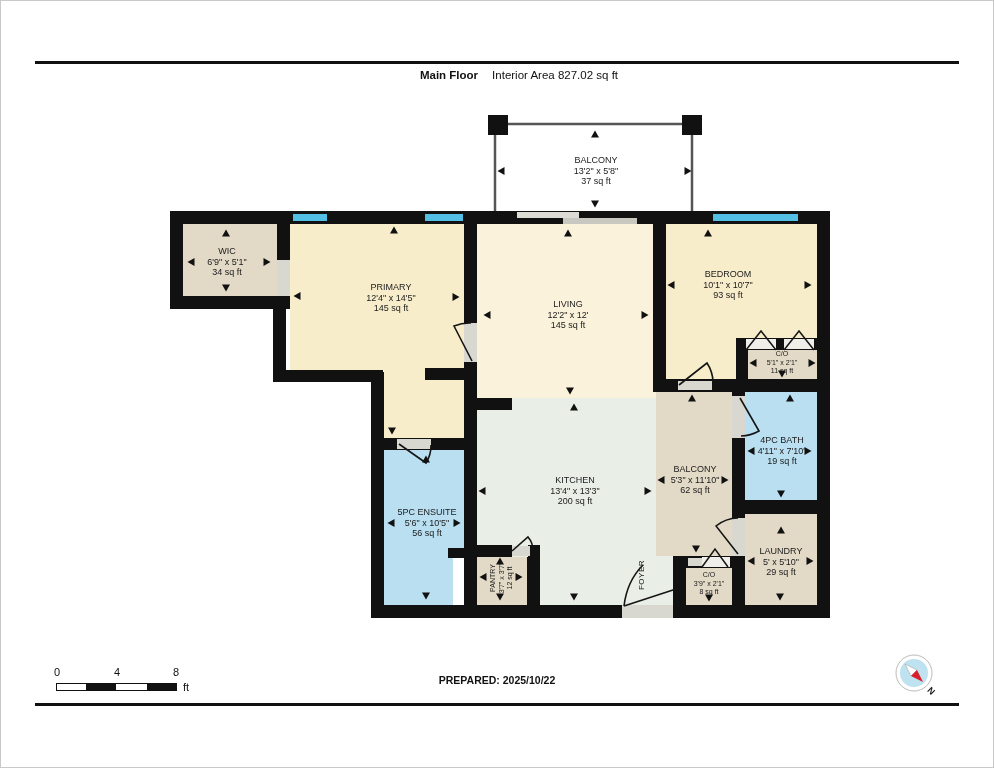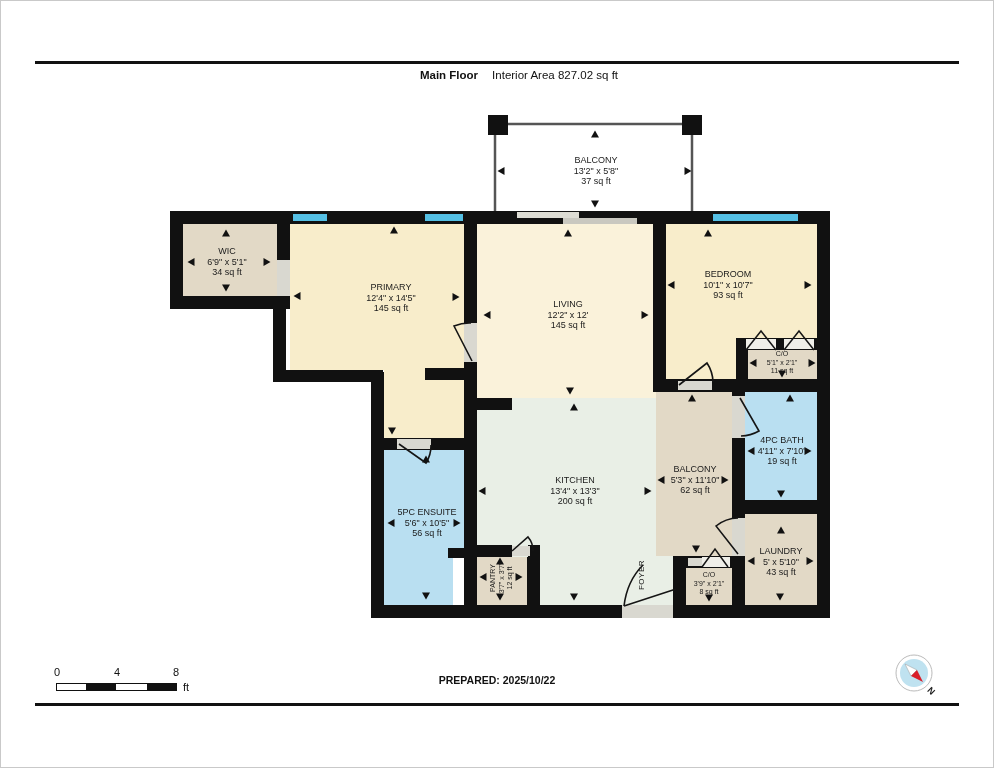--- a/index.html
+++ b/index.html
@@ -255,21 +255,21 @@
       <span>PANTRY</span>
         <span>3'7" x 3'7"</span>
         <span>12 sq ft</span>
     </div>
     <div class="lab md rot" style="left:641px;top:575px">
       <span>FOYER</span>
     </div>
     <div class="lab" style="left:781px;top:562px">
       <span>LAUNDRY</span>
         <span>5' x 5'10"</span>
-        <span>43 sq ft</span>
+        <span>29 sq ft</span>
     </div>
     <div class="lab sm" style="left:709px;top:584px">
       <span>C/O</span>
         <span>3'9" x 2'1"</span>
         <span>8 sq ft</span>
     </div>
   </div>
 
   <span class="tick" style="left:57px;top:666px">0</span>
   <span class="tick" style="left:117px;top:666px">4</span>

